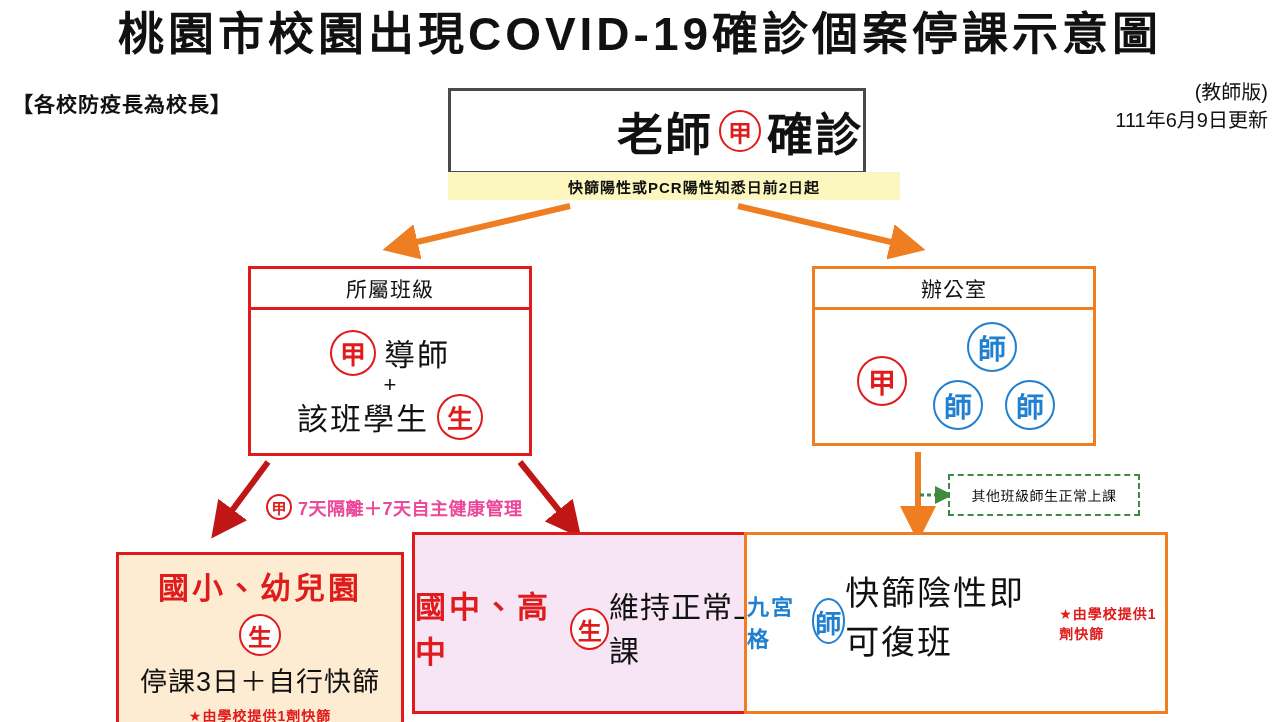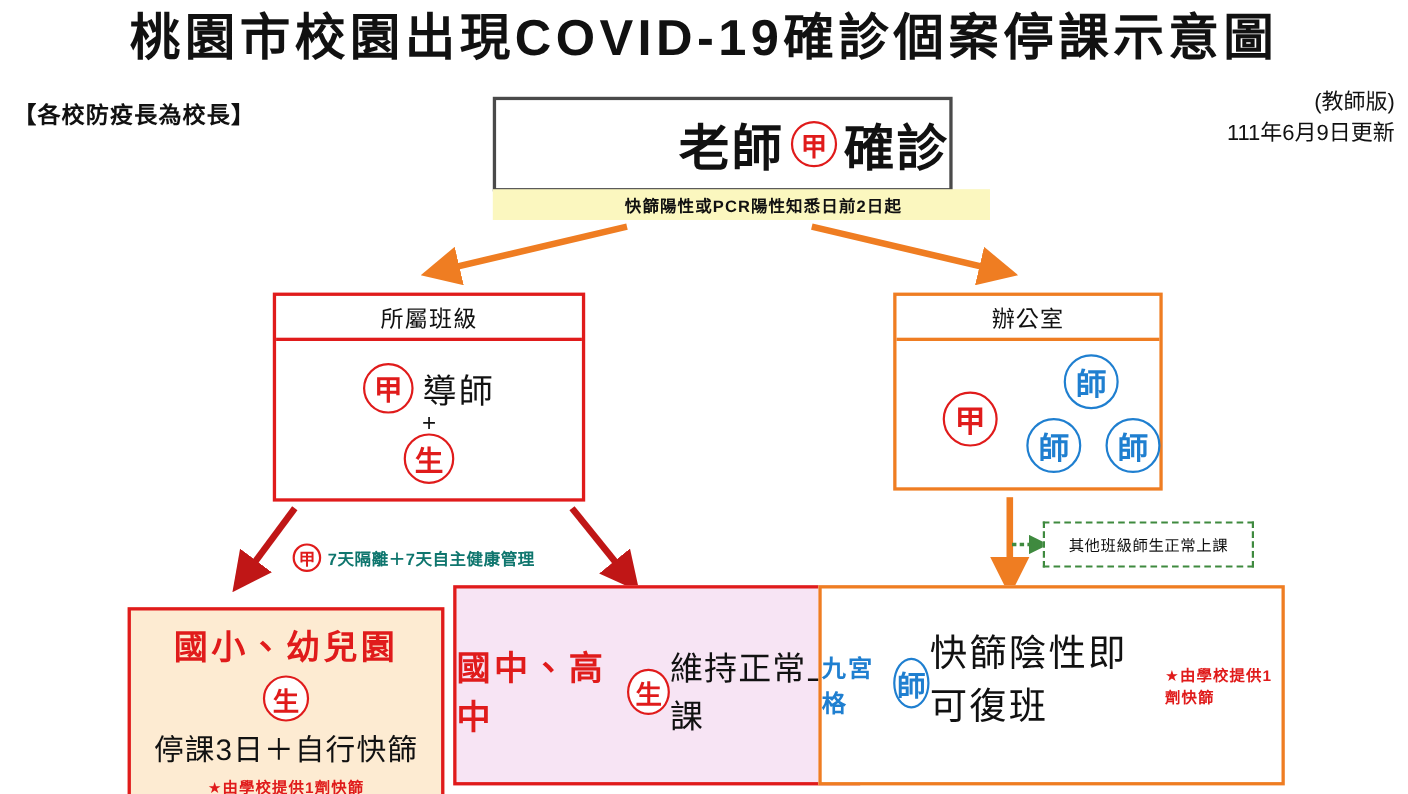--- a/index.html
+++ b/index.html
@@ -141,21 +141,21 @@
     justify-content: center;
     gap: 8px;
   }
   .cjk-30 { font-size: 31px; color: #111111; letter-spacing: 2px; }
   .plus-sign { font-size: 22px; color: #111111; line-height: 18px; }
 
   
   #office-box {
     left: 812px;
     top: 266px;
-    width: 245px;
+    width: 284px;
     height: 180px;
     border: 3px solid #ef7d22;
     background: #ffffff;
     box-sizing: border-box;
   }
   #office-box-header {
     height: 38px;
     border-bottom: 3px solid #ef7d22;
     display: flex;
     align-items: center;
@@ -244,23 +244,23 @@
 
   
   #isolation-note {
     left: 266px;
     top: 494px;
     display: flex;
     align-items: center;
     gap: 6px;
   }
   #isolation-text {
-    font-size: 15px;
-    font-weight: bold;
-    color: #0f766e;
+    font-size: 18px;
+    font-weight: bold;
+    color: #ec4899;
     letter-spacing: 0.5px;
   }
 
   
   #other-classes-note {
     left: 948px;
     top: 474px;
     width: 192px;
     height: 42px;
     border: 2px dashed #3f8a3f;
@@ -325,20 +325,21 @@
 
   <div class="abs" id="class-box">
     <div id="class-box-header">所屬班級</div>
     <div id="class-box-body">
       <div class="row-inline">
         <span class="token token-red t-46">甲</span>
         <span class="cjk-30">導師</span>
       </div>
       <div class="plus-sign">+</div>
       <div class="row-inline">
+        <span class="cjk-30">該班學生</span>
         <span class="token token-red t-46">生</span>
       </div>
     </div>
   </div>
 
   <div class="abs" id="office-box">
     <div id="office-box-header">辦公室</div>
     <div id="office-box-body">
       <span class="token token-red t-50 abs" style="left:42px; top:46px;">甲</span>
       <span class="token token-blue t-50 abs" style="left:152px; top:12px;">師</span>

